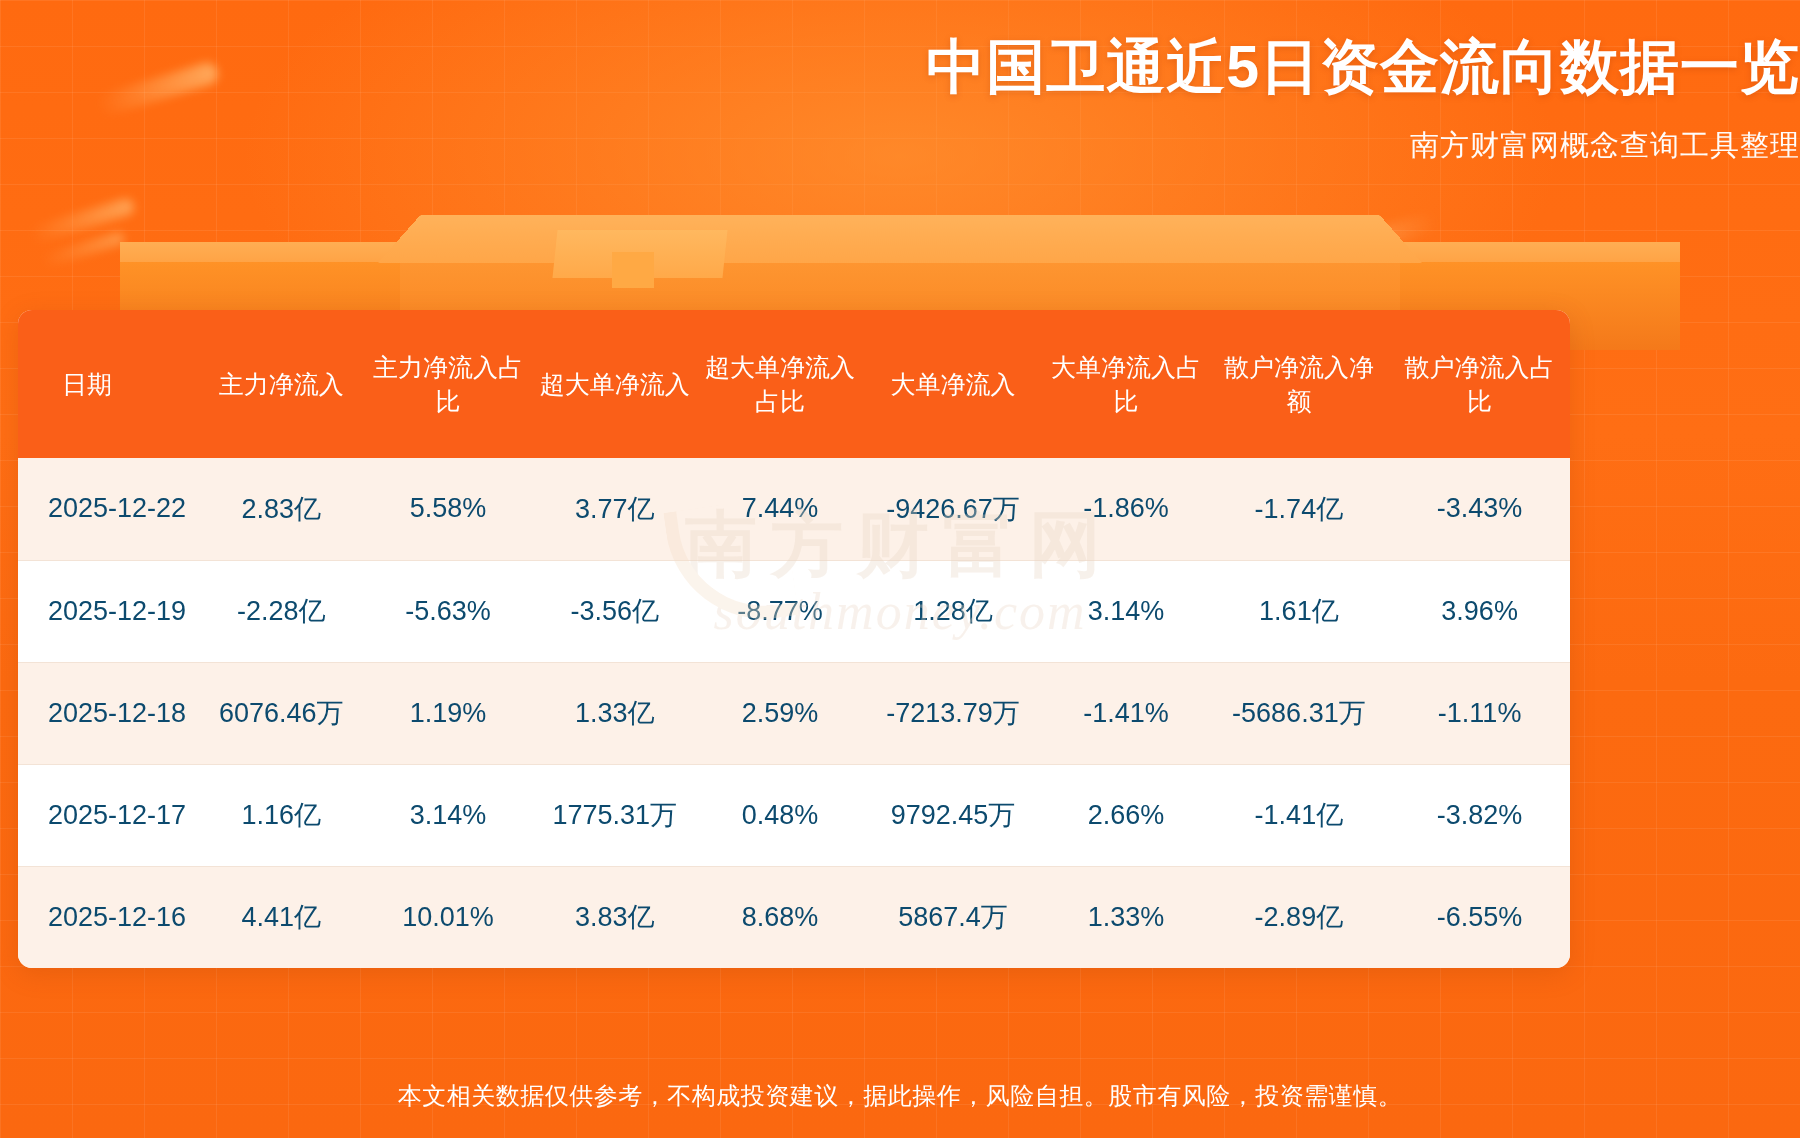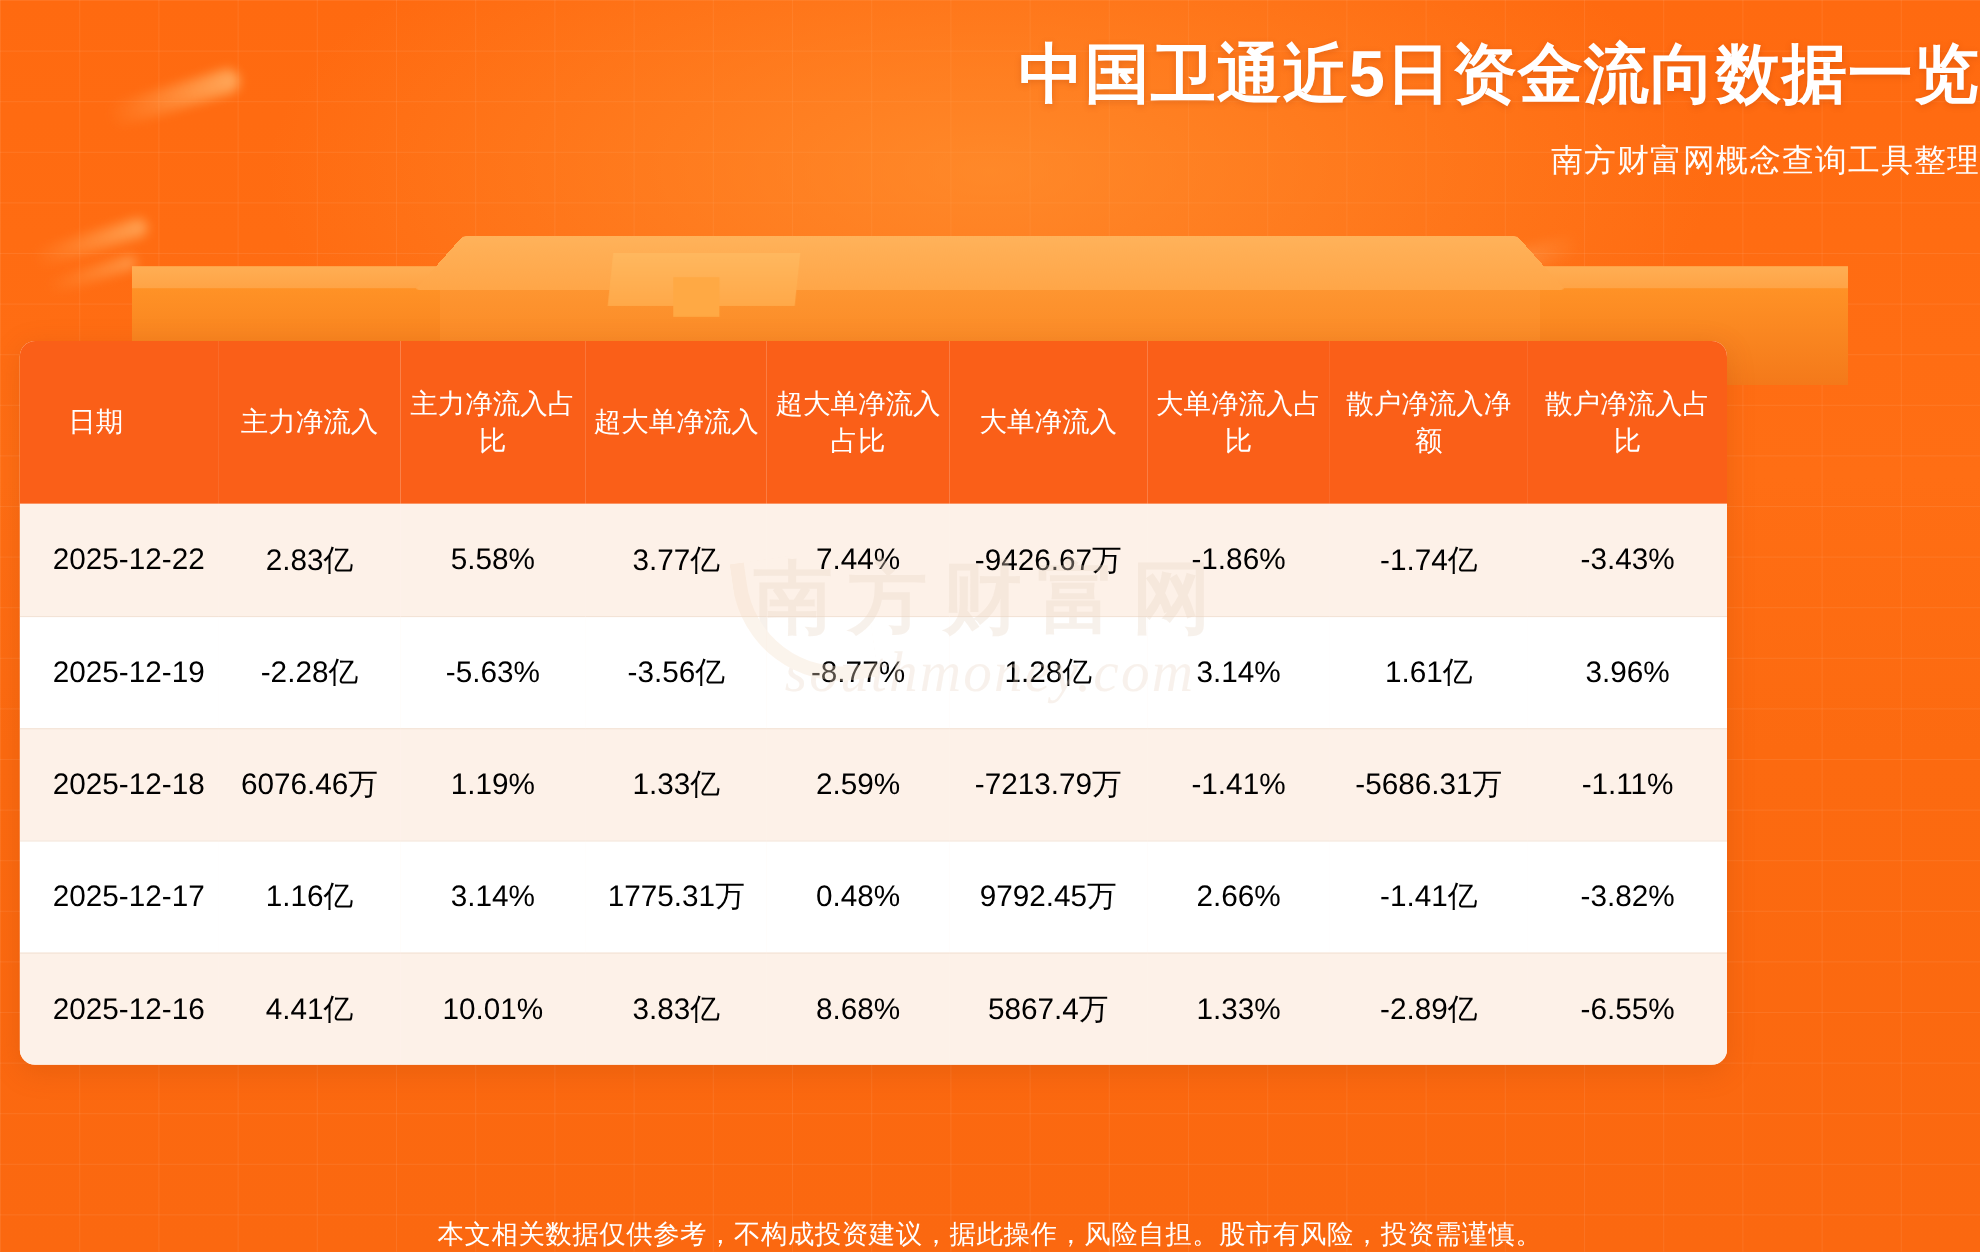--- a/index.html
+++ b/index.html
@@ -111,21 +111,21 @@
     padding:20px 6px;
     height:148px;
     vertical-align:middle;
     line-height:1.38;
     text-align:center;
   }
   thead th:first-child { text-align:left; padding-left:44px; }
 
   tbody td {
     font-size:27px;
-    color:#000000;
+    color:#0c4a6e;
     height:102px;
     text-align:center;
     vertical-align:middle;
     padding:0 6px;
     border-bottom:1px solid #F3E3D6;
   }
   tbody td:first-child { text-align:left; padding-left:30px; }
   tbody tr:nth-child(odd)  { background:#FDF1E8; }
   tbody tr:nth-child(even) { background:#FFFFFF; }
   tbody tr:last-child td { border-bottom:none; }
@@ -160,21 +160,21 @@
     position:absolute; left:-14px; top:-4px; width:120px; height:120px;
     border-left:13px solid #F5DFC8;
     border-bottom:13px solid #F5DFC8;
     border-radius:0 0 0 100px;
     transform:rotate(-8deg);
   }
 
   
   .footer {
     position:absolute; left:0; right:0; bottom:0; height:84px;
-    display:flex; align-items:flex-end; justify-content:center;
+    display:flex; align-items:center; justify-content:center;
     color:#FFFFFF; font-size:24px; letter-spacing:.5px;
     z-index:8;
   }
 </style>
 </head>
 <body>
 
 <div class="bg">
   <div class="bg-grid"></div>
   <div class="bg-glow"></div>

